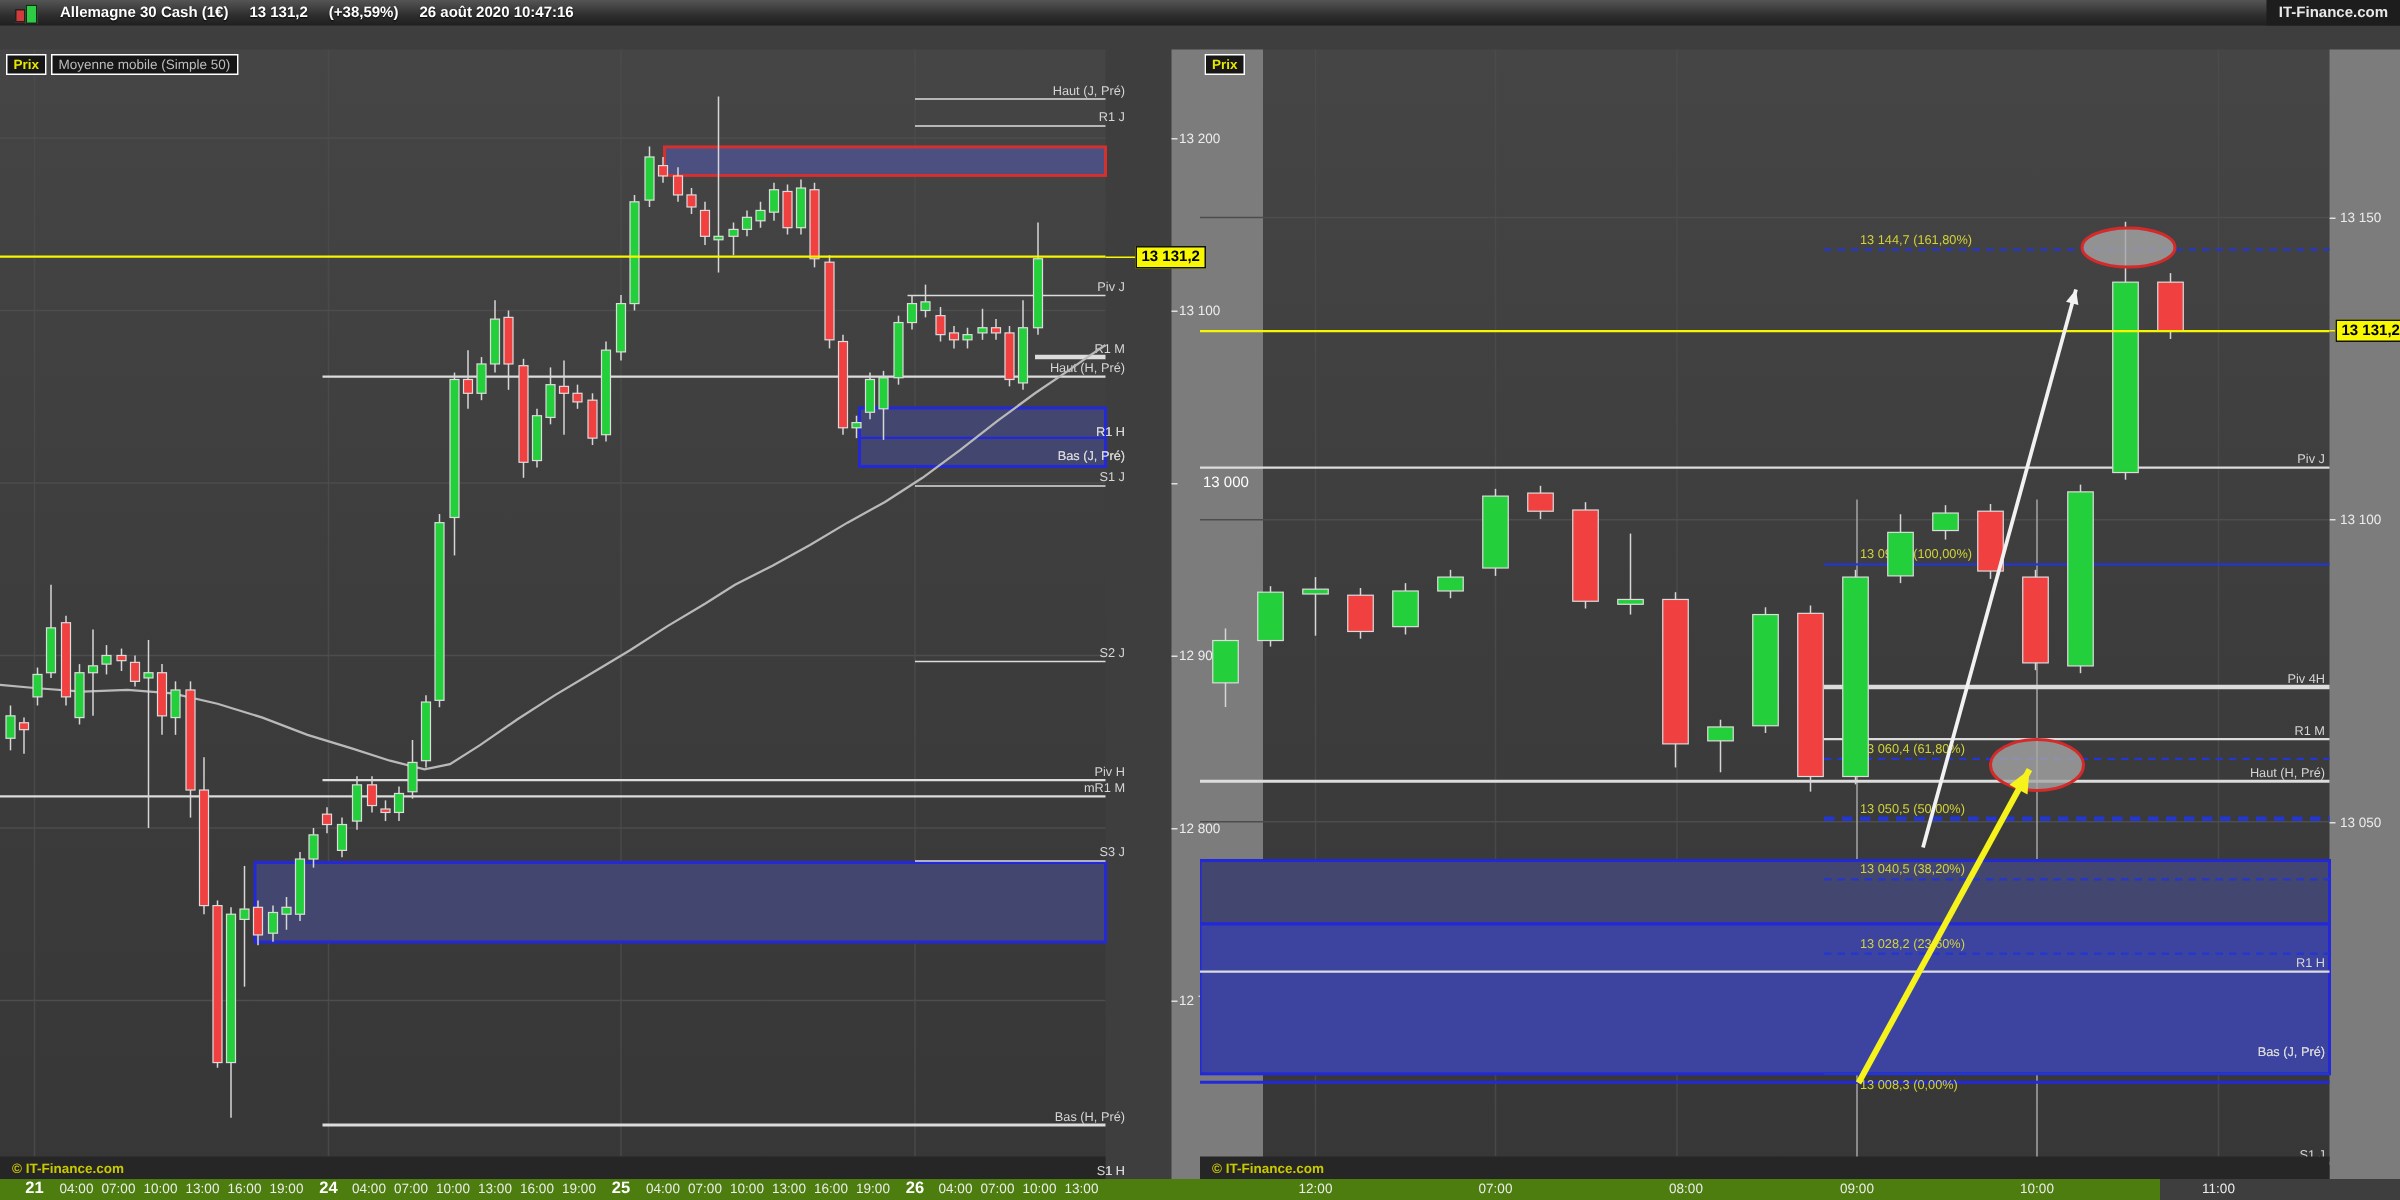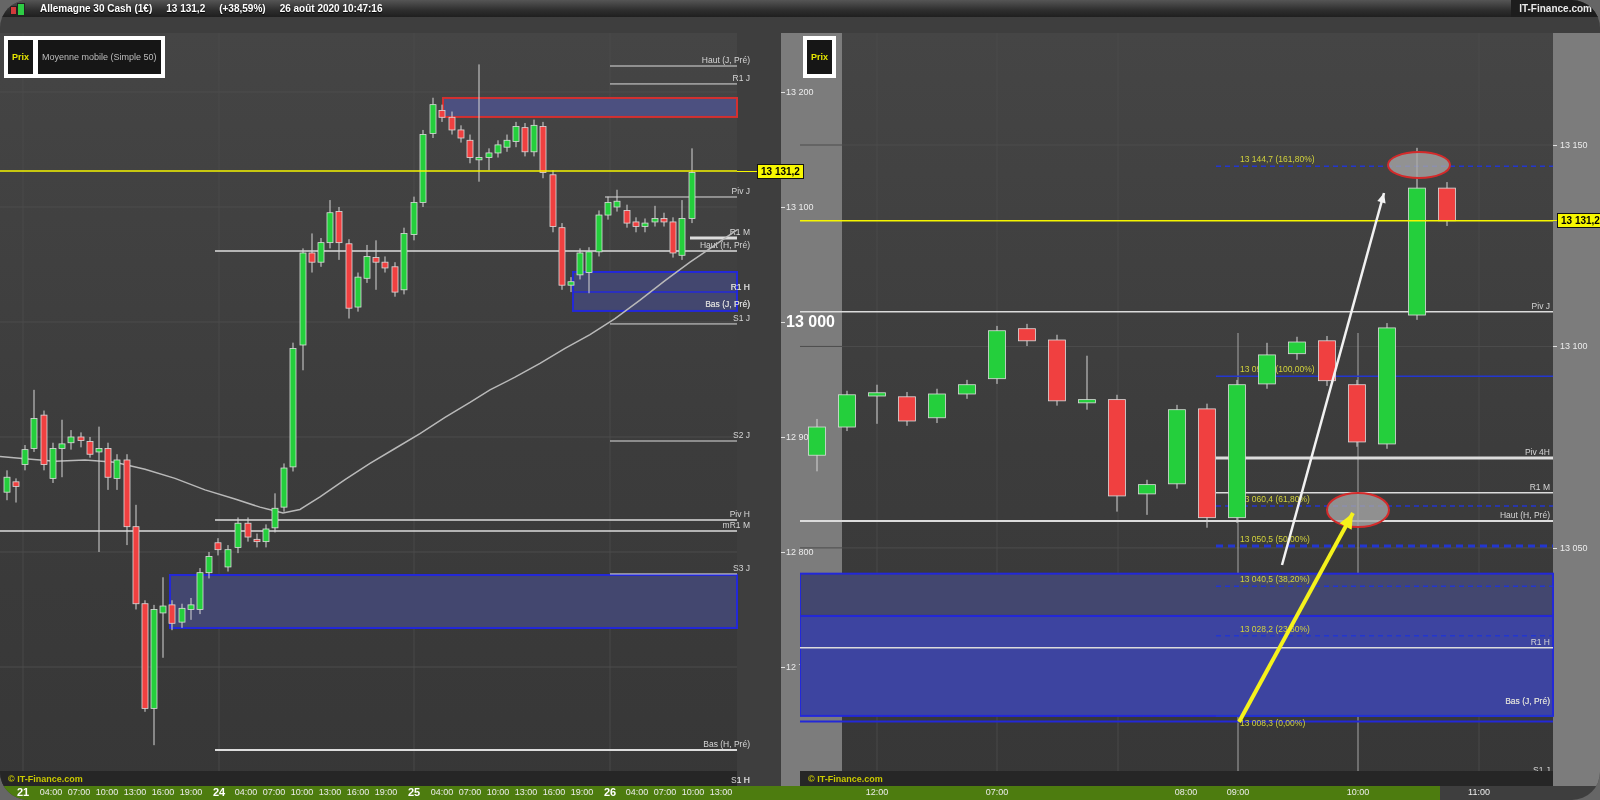--- a/index.html
+++ b/index.html
@@ -1,41 +1,41 @@
 <!DOCTYPE html>
 <html><head>
 <meta charset="utf-8">
 <style>
   html,body{margin:0;padding:0;background:#666;}
   .stage{position:relative;width:1600px;height:800px;overflow:hidden;
-         font-family:"Liberation Sans",sans-serif;background:#3e3e3e;border-radius:28px;-webkit-font-smoothing:antialiased;}
+         font-family:"Liberation Sans",sans-serif;background:#3e3e3e;-webkit-font-smoothing:antialiased;}
   
   .topbar{position:absolute;left:0;top:0;width:1600px;height:17px;
           background:linear-gradient(#555 0%,#2e2e2e 60%,#1f1f1f 100%);
           display:flex;align-items:center;color:#fff;font-size:10px;font-weight:bold;}
   .topbar .candle-ico{position:relative;width:18px;height:12px;margin-left:8px;}
   .candle-ico .c1{position:absolute;left:2px;top:3px;width:5px;height:7px;background:#d23b3b;border:1px solid #222;}
   .candle-ico .c2{position:absolute;left:9px;top:0;width:6px;height:11px;background:#2ecc45;border:1px solid #222;}
   .topbar .t-item{margin-left:14px;white-space:nowrap;text-shadow:0 1px 1px #000;}
   .brandbox{position:absolute;right:0;top:0;height:17px;padding:0 8px;background:#1d1d1d;
             display:flex;align-items:center;color:#e9e9e9;font-size:10px;font-weight:bold;}
   
   .tfbar{position:absolute;left:0;top:17px;width:1600px;height:16px;
          background:linear-gradient(#5d5d5d,#454545);border-bottom:1px solid #383838;}
   .tflabel{position:absolute;top:2px;color:#f2f2f2;font-size:9px;transform:translateX(-50%);white-space:nowrap;}
   
   .plot{position:absolute;top:33px;height:753px;background:linear-gradient(#454545 0%,#3c3c3c 55%,#373737 100%);}
   .axis{position:absolute;top:33px;height:753px;background:#7c7c7c;z-index:1;}
   .axis .ylab{position:absolute;color:#ececec;font-size:9px;white-space:nowrap;transform:translateY(-50%);}
-  .axis .ylab.major{font-size:16px;font-weight:bold;color:#fff;}
+  .axis .ylab.major{font-size:10px;font-weight:normal;color:#fff;margin-left:16px;}
   .axis .ytick{position:absolute;width:4px;height:1px;background:#e0e0e0;}
   svg.layer{position:absolute;top:33px;z-index:2;}
   
-  .indtag{position:absolute;z-index:3;background:#161616;border:4px solid #ffffff;
-          padding:12px 4px;font-size:9px;white-space:nowrap;}
+  .indtag{position:absolute;z-index:3;background:#161616;border:1px solid #ffffff;
+          padding:1px 4px;font-size:9px;white-space:nowrap;}
   .indtag.prix{color:#e6e600;font-weight:bold;}
   .indtag.ma{color:#bdbdbd;}
   
   .pricebox{position:absolute;z-index:4;background:#f8f800;border:1px solid #111;color:#000;
             font-size:10px;font-weight:bold;padding:0 3px;line-height:13px;white-space:nowrap;}
   .ptick{position:absolute;z-index:3;height:1px;background:#f8f800;}
   
   .timeband{position:absolute;left:0;top:786px;width:1440px;height:14px;background:#4d7c0f;z-index:1;}
   .timeband .xlab{position:absolute;top:1px;transform:translateX(-50%);font-size:9px;color:#ececec;white-space:nowrap;}
   .timeband .xlab.day{font-size:11px;font-weight:bold;color:#fff;top:0;}
@@ -409,18 +409,18 @@
       <span class="xlab" style="left: 526px;">13:00</span>
       <span class="xlab" style="left: 554px;">16:00</span>
       <span class="xlab" style="left: 582px;">19:00</span>
       <span class="xlab day" style="left: 610px;">26</span>
       <span class="xlab" style="left: 637px;">04:00</span>
       <span class="xlab" style="left: 665px;">07:00</span>
       <span class="xlab" style="left: 693px;">10:00</span>
       <span class="xlab" style="left: 721px;">13:00</span>
       <span class="xlab" style="left: 877px;">12:00</span>
       <span class="xlab" style="left: 997px;">07:00</span>
-      <span class="xlab" style="left: 1180px; padding-left: 12px;">08:00</span>
+      <span class="xlab" style="left: 1118px; padding-left: 12px;">08:00</span>
       <span class="xlab" style="left: 1238px;">09:00</span>
       <span class="xlab" style="left: 1358px;">10:00</span>
       <span class="xlab" style="left: 1479px;">11:00</span>
     </div>
 </div>
 
 </body></html>

